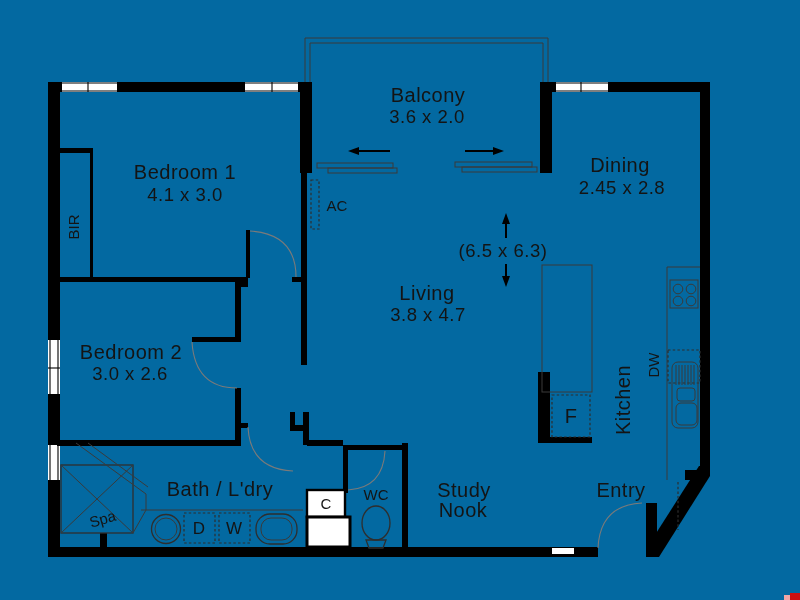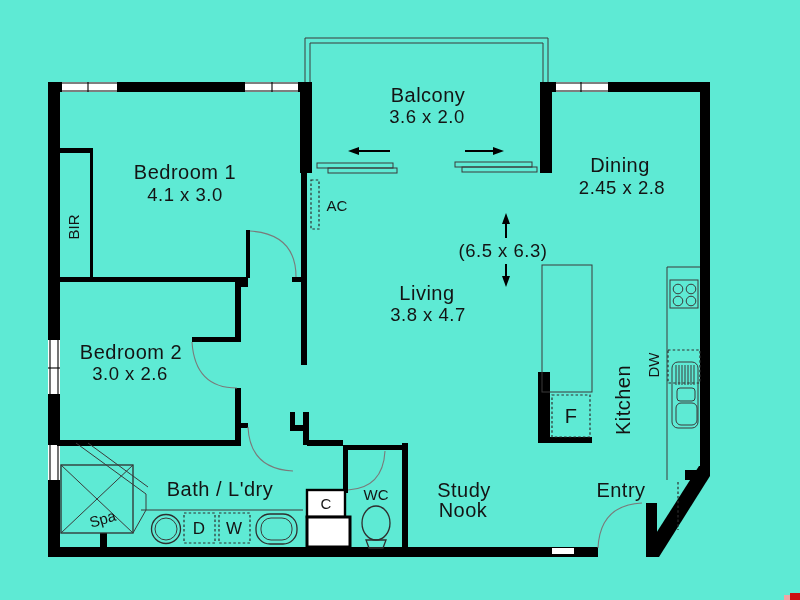--- a/index.html
+++ b/index.html
@@ -1,16 +1,16 @@
 <!DOCTYPE html>
 <html><head>
 <meta charset="utf-8">
 <style>
   html,body{margin:0;padding:0;background:#ffffff;}
-  .stage{position:relative;width:800px;height:600px;background:#5eead4;overflow:hidden;
+  .stage{position:relative;width:800px;height:600px;background:#0369a1;overflow:hidden;
          font-family:"Liberation Sans", sans-serif;}
   svg{display:block}
   .wall{fill:#000;stroke:none}
   .fix{fill:none;stroke:#2e2e2e;stroke-width:1.3}
   .fixthin{fill:none;stroke:#3a3a3a;stroke-width:1}
   .dotted{fill:none;stroke:#2e2e2e;stroke-width:1.2;stroke-dasharray:2.5 2.2}
   .doorarc{fill:none;stroke:#7a7a7a;stroke-width:1.1}
   .winline{stroke:#000;stroke-width:1.1}
   .roomname{font-size:20px;fill:#141414;letter-spacing:.5px}
   .roomdims{font-size:18.5px;fill:#141414;letter-spacing:.5px}

